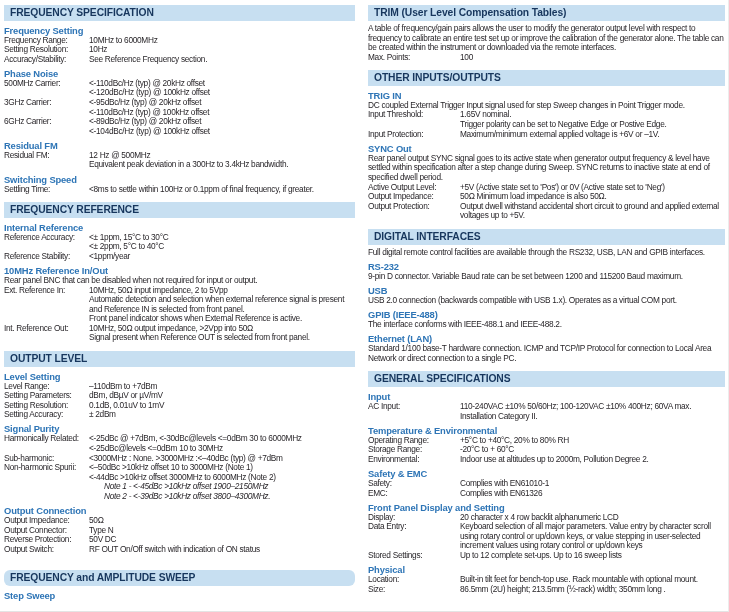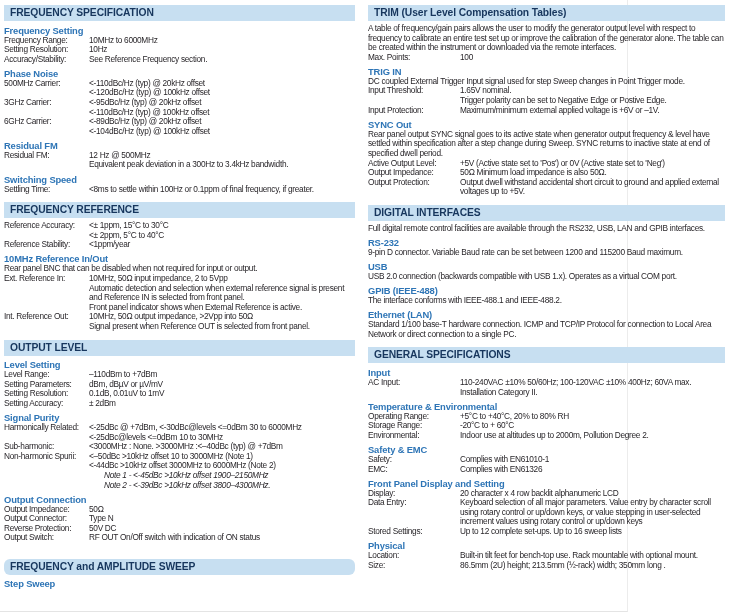--- a/index.html
+++ b/index.html
@@ -3,21 +3,21 @@
 <meta charset="utf-8">
 <style>
   html, body { margin:0; padding:0; }
   body {
     width:729px; height:612px; overflow:hidden; background:#ffffff;
     font-family:"Liberation Sans", sans-serif;
     -webkit-font-smoothing:antialiased;
   }
   .page {
     box-sizing:border-box;
-    width:628px; height:612px;
+    width:729px; height:612px;
     padding:4px 4px 0 4px;
     display:flex; gap:13px;
     border-right:1px solid #ececec;
     border-bottom:1px solid #e4e4e4;
   }
   .col { display:block; }
   .col[data-col="0"] { width:351px; flex:0 0 351px; }
   .col[data-col="1"] { width:357px; flex:0 0 357px; }
 
   .section-bar {
@@ -110,20 +110,21 @@
         </div>
       </div>
       <div class="subhead">Switching Speed</div>
       <div class="row">
         <div class="lbl">Settling Time:</div>
         <div class="val">
           <div class="vline">&lt;8ms to settle within 100Hz or 0.1ppm of final frequency, if greater.</div>
         </div>
       </div>
       <div class="section-bar bar-1">FREQUENCY REFERENCE</div>
+      <div class="subhead">Internal Reference</div>
       <div class="row">
         <div class="lbl">Reference Accuracy:</div>
         <div class="val">
           <div class="vline">&lt;± 1ppm, 15°C to 30°C</div>
           <div class="vline">&lt;± 2ppm,   5°C to 40°C</div>
         </div>
       </div>
       <div class="row">
         <div class="lbl">Reference Stability:</div>
         <div class="val">
@@ -226,20 +227,21 @@
     </div>
   <div class="col" data-col="1">
       <div class="section-bar bar-0">TRIM (User Level Compensation Tables)</div>
       <div class="para">A table of frequency/gain pairs allows the user to modify the generator output level with respect to frequency to calibrate an entire test set up or improve the calibration of the generator alone. The table can be created within the instrument or downloaded via the remote interfaces.</div>
       <div class="row">
         <div class="lbl">Max. Points:</div>
         <div class="val">
           <div class="vline">100</div>
         </div>
       </div>
+      <div class="section-bar bar-1">OTHER INPUTS/OUTPUTS</div>
       <div class="subhead">TRIG IN</div>
       <div class="para">DC coupled External Trigger Input signal used for step Sweep changes in Point Trigger mode.</div>
       <div class="row">
         <div class="lbl">Input Threshold:</div>
         <div class="val">
           <div class="vline">1.65V nominal.</div>
           <div class="vline">Trigger polarity can be set to Negative Edge or  Postive Edge.</div>
         </div>
       </div>
       <div class="row">

